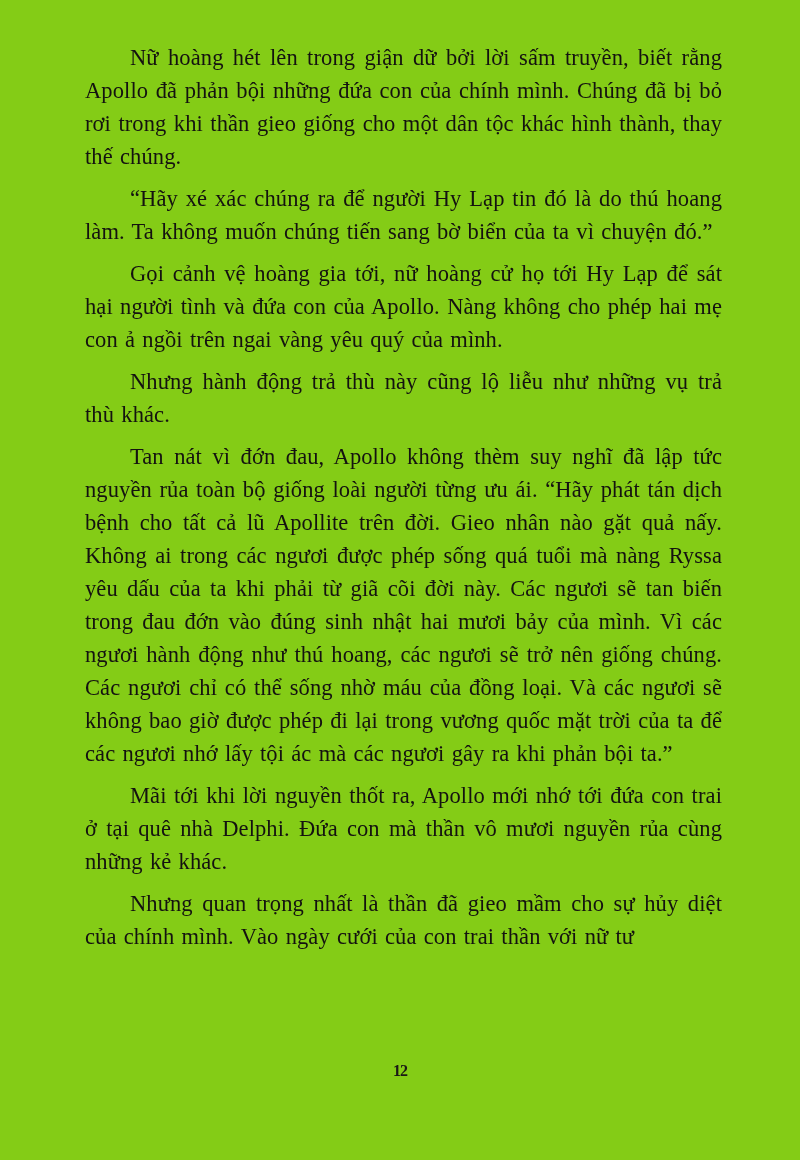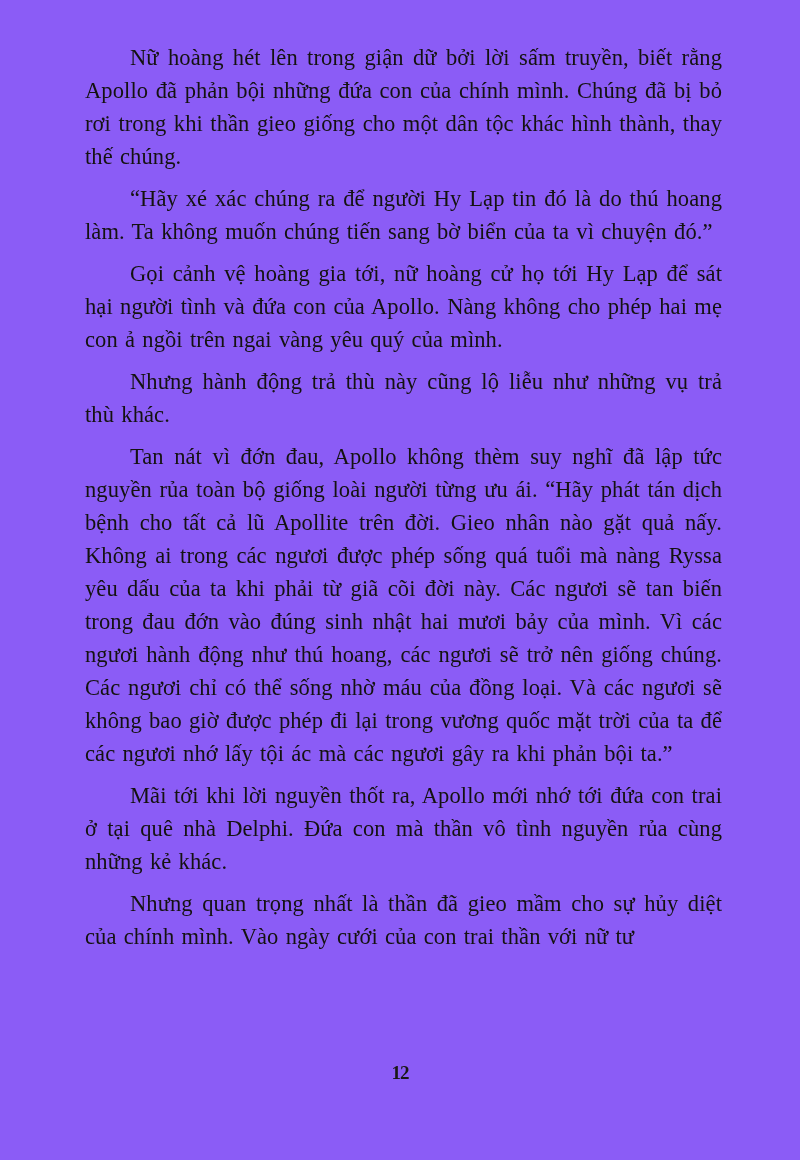--- a/index.html
+++ b/index.html
@@ -4,21 +4,21 @@
 <style>
   html, body {
     margin: 0;
     padding: 0;
     background: #ffffff;
   }
   .book-page {
     position: relative;
     width: 800px;
     height: 1160px;
-    background: #8b5cf6;
+    background: #84cc16;
     overflow: hidden;
     font-family: "Liberation Serif", "DejaVu Serif", serif;
     color: #141210;
   }
   .text-block {
     position: absolute;
     top: 41px;
     left: 85px;
     width: 637px;
   }
@@ -31,33 +31,33 @@
     letter-spacing: 0.1px;
     word-spacing: 1.5px;
     -webkit-font-smoothing: antialiased;
   }
   .page-number {
     position: absolute;
     top: 1062px;
     left: 0;
     right: 0;
     text-align: center;
-    font-size: 19px;
+    font-size: 16px;
     font-weight: 700;
     letter-spacing: -1px;
     color: #1a1816;
   }
 </style>
 </head>
 <body>
 
 <div class="book-page">
   <div class="text-block">
     <p>Nữ hoàng hét lên trong giận dữ bởi lời sấm truyền, biết rằng Apollo đã phản bội những đứa con của chính mình. Chúng đã bị bỏ rơi trong khi thần gieo giống cho một dân tộc khác hình thành, thay thế chúng.</p>
     <p>“Hãy xé xác chúng ra để người Hy Lạp tin đó là do thú hoang làm. Ta không muốn chúng tiến sang bờ biển của ta vì chuyện đó.”</p>
     <p>Gọi cảnh vệ hoàng gia tới, nữ hoàng cử họ tới Hy Lạp để sát hại người tình và đứa con của Apollo. Nàng không cho phép hai mẹ con ả ngồi trên ngai vàng yêu quý của mình.</p>
     <p>Nhưng hành động trả thù này cũng lộ liễu như những vụ trả thù khác.</p>
     <p>Tan nát vì đớn đau, Apollo không thèm suy nghĩ đã lập tức nguyền rủa toàn bộ giống loài người từng ưu ái. “Hãy phát tán dịch bệnh cho tất cả lũ Apollite trên đời. Gieo nhân nào gặt quả nấy. Không ai trong các ngươi được phép sống quá tuổi mà nàng Ryssa yêu dấu của ta khi phải từ giã cõi đời này. Các ngươi sẽ tan biến trong đau đớn vào đúng sinh nhật hai mươi bảy của mình. Vì các ngươi hành động như thú hoang, các ngươi sẽ trở nên giống chúng. Các ngươi chỉ có thể sống nhờ máu của đồng loại. Và các ngươi sẽ không bao giờ được phép đi lại trong vương quốc mặt trời của ta để các ngươi nhớ lấy tội ác mà các ngươi gây ra khi phản bội ta.”</p>
-    <p>Mãi tới khi lời nguyền thốt ra, Apollo mới nhớ tới đứa con trai ở tại quê nhà Delphi. Đứa con mà thần vô tình nguyền rủa cùng những kẻ khác.</p>
+    <p>Mãi tới khi lời nguyền thốt ra, Apollo mới nhớ tới đứa con trai ở tại quê nhà Delphi. Đứa con mà thần vô mươi nguyền rủa cùng những kẻ khác.</p>
     <p>Nhưng quan trọng nhất là thần đã gieo mầm cho sự hủy diệt của chính mình. Vào ngày cưới của con trai thần với nữ tư</p>
   </div>
   <div class="page-number">12</div>
 </div>
 
 </body></html>

